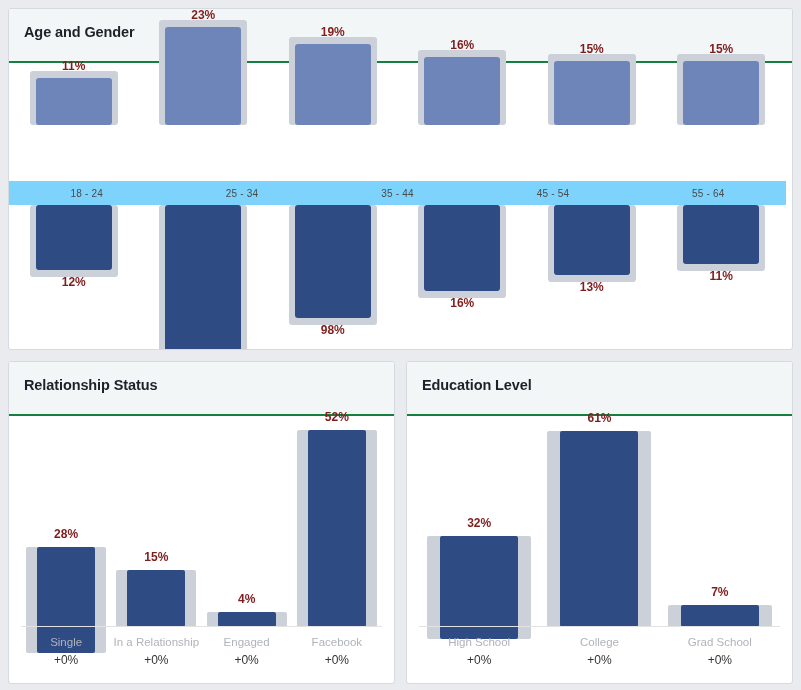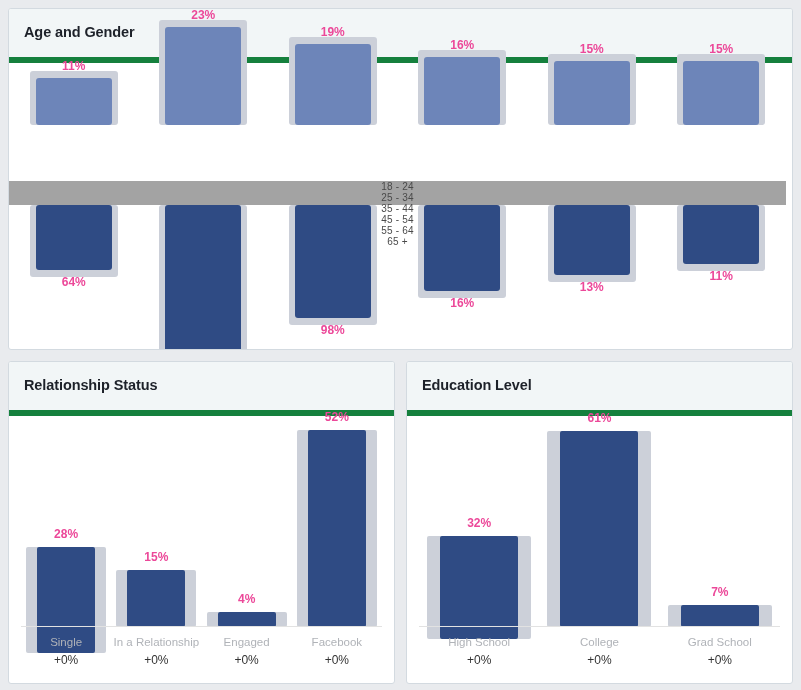--- a/index.html
+++ b/index.html
@@ -30,21 +30,21 @@
     background: #ffffff;
     border: 1px solid #d3dae0;
     border-radius: 3px;
     box-sizing: border-box;
     display: flex;
     flex-direction: column;
     overflow: hidden;
   }
   .panel-header {
     background: #f2f6f7;
-    border-bottom: 6px solid #15803d;
+    border-bottom: 2px solid #15803d;
     height: 54px;
     box-sizing: border-box;
     display: flex;
     align-items: flex-start;
     padding: 15px 0 0 15px;
     flex: 0 0 auto;
   }
   .panel-title {
     font-size: 14.5px;
     font-weight: bold;
@@ -108,23 +108,22 @@
     flex: 1 1 auto;
     position: relative;
   }
 
   .ag-band {
     position: absolute;
     left: 0;
     right: 6px;
     top: 118px;
     height: 24px;
-    background: #a3a3a3;
-    display: flex;
-    flex-direction: column;
+    background: #7dd3fc;
+    display: flex;
   }
   .ag-band-cell {
     flex: 1 1 0;
     display: flex;
     align-items: center;
     justify-content: center;
     font-size: 10px;
     color: #4a4a4a;
     letter-spacing: 0.2px;
   }
@@ -157,21 +156,21 @@
     left: 0; right: 0;
     top: 142px;              
     display: flex;
     flex-direction: column;
     align-items: center;
   }
 
   .pct {
     font-size: 12px;
     font-weight: bold;
-    color: #ec4899;
+    color: #7f1d1d;
     line-height: 14px;
   }
   .ag-up .pct   { margin-bottom: 5px; }
   .ag-down .pct { margin-top: 5px; }
 
   
   .barwrap {
     position: relative;
     width: 88px;
     display: flex;
@@ -293,21 +292,21 @@
                   <div class="barwrap">
                     <div class="bar-ghost" style="height:54px"></div>
                     <div class="bar-fill bar-women" style="height:47px"></div>
                   </div>
                 </div>
                 <div class="ag-down">
                   <div class="barwrap">
                     <div class="bar-ghost" style="height:72px"></div>
                     <div class="bar-fill bar-men" style="height:65px"></div>
                   </div>
-                  <div class="pct">64%</div>
+                  <div class="pct">12%</div>
                 </div>
               </div>
               <div class="ag-col">
                 <div class="ag-up">
                   <div class="pct">23%</div>
                   <div class="barwrap">
                     <div class="bar-ghost" style="height:105px"></div>
                     <div class="bar-fill bar-women" style="height:98px"></div>
                   </div>
                 </div>
@@ -382,21 +381,20 @@
                   <div class="pct">11%</div>
                 </div>
               </div>
             </div>
           <div class="ag-band" id="ag-band">
               <div class="ag-band-cell">18 - 24</div>
               <div class="ag-band-cell">25 - 34</div>
               <div class="ag-band-cell">35 - 44</div>
               <div class="ag-band-cell">45 - 54</div>
               <div class="ag-band-cell">55 - 64</div>
-              <div class="ag-band-cell">65 +</div>
             </div>
         </div>
 
       </div>
     </div>
   </div>
 
   <div class="bottom-row">
 
     <div class="panel">

